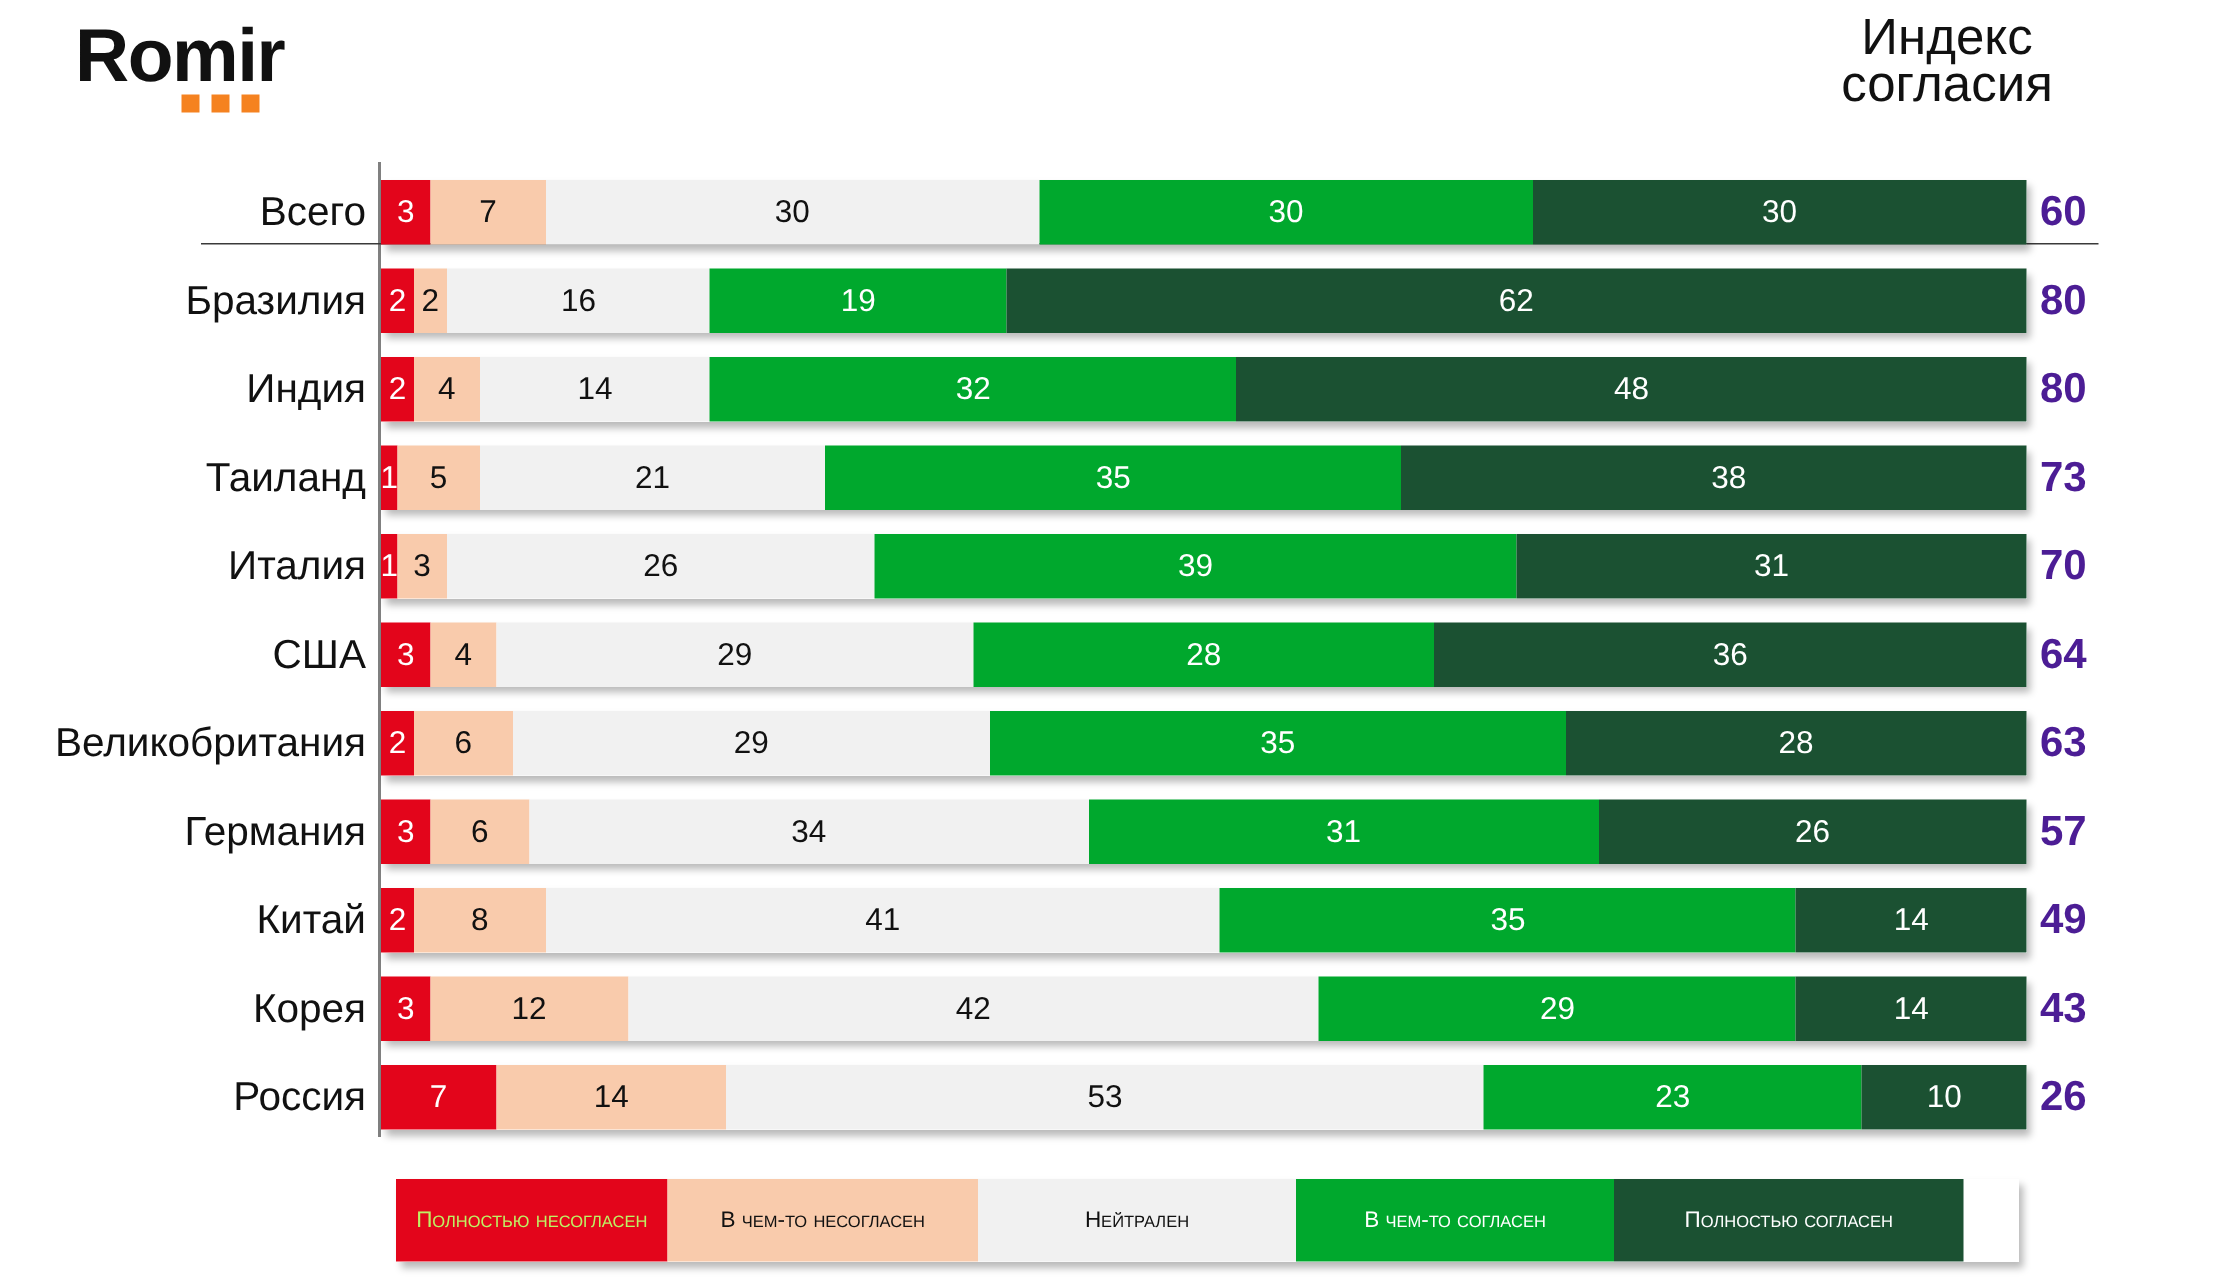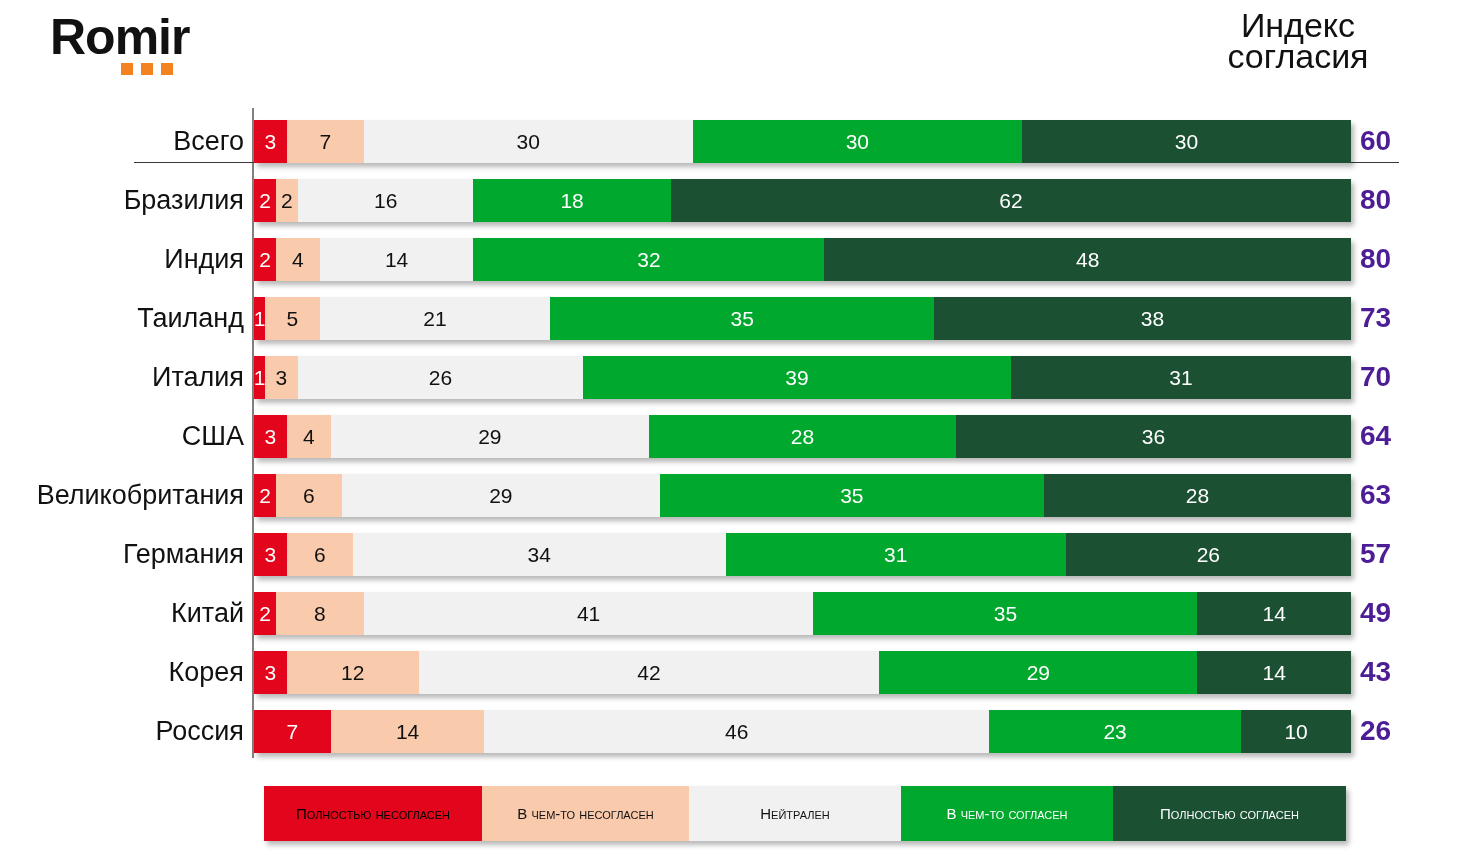--- a/index.html
+++ b/index.html
@@ -159,21 +159,21 @@
     display: flex;
     align-items: center;
     justify-content: center;
     text-align: center;
     font-size: 15px;
     line-height: 19px;
     font-variant: small-caps;
     padding: 0 4px;
     box-sizing: border-box;
   }
-  .lg-sd { background: #E3051B; color: #000000; width: 218px; }
+  .lg-sd { background: #E3051B; color: #bef264; width: 181px; }
   .lg-d  { background: #F9CBAC; color: #111111; width: 207px; }
   .lg-n  { background: #F1F1F1; color: #111111; width: 212px; }
   .lg-a  { background: #00A82D; color: #ffffff; width: 212px; }
   .lg-sa { background: #1B5132; color: #ffffff; width: 233px; }
 </style>
 </head>
 <body>
 
 <div id="header">
   <div id="logo">
@@ -204,21 +204,21 @@
         <div class="seg seg-sa" style="width: 30%;">30</div>
       </div>
       <div class="row-index">60</div>
     </div>
     <div class="row" style="top: 77px;">
       <div class="row-label">Бразилия</div>
       <div class="bar">
         <div class="seg seg-sd" style="width: 2%;">2</div>
         <div class="seg seg-d" style="width: 2%;">2</div>
         <div class="seg seg-n" style="width: 16%;">16</div>
-        <div class="seg seg-a" style="width: 18%;">18</div>
+        <div class="seg seg-a" style="width: 18%;">19</div>
         <div class="seg seg-sa" style="width: 62%;">62</div>
       </div>
       <div class="row-index">80</div>
     </div>
     <div class="row" style="top: 136px;">
       <div class="row-label">Индия</div>
       <div class="bar">
         <div class="seg seg-sd" style="width: 2%;">2</div>
         <div class="seg seg-d" style="width: 4%;">4</div>
         <div class="seg seg-n" style="width: 14%;">14</div>
@@ -302,21 +302,21 @@
         <div class="seg seg-a" style="width: 29%;">29</div>
         <div class="seg seg-sa" style="width: 14%;">14</div>
       </div>
       <div class="row-index">43</div>
     </div>
     <div class="row" style="top: 608px;">
       <div class="row-label">Россия</div>
       <div class="bar">
         <div class="seg seg-sd" style="width: 7%;">7</div>
         <div class="seg seg-d" style="width: 14%;">14</div>
-        <div class="seg seg-n" style="width: 46%;">46</div>
+        <div class="seg seg-n" style="width: 46%;">53</div>
         <div class="seg seg-a" style="width: 23%;">23</div>
         <div class="seg seg-sa" style="width: 10%;">10</div>
       </div>
       <div class="row-index">26</div>
     </div>
   </div>
 
 <div id="legend">
 
 <div class="legend-item lg-sd">Полностью несогласен</div>

